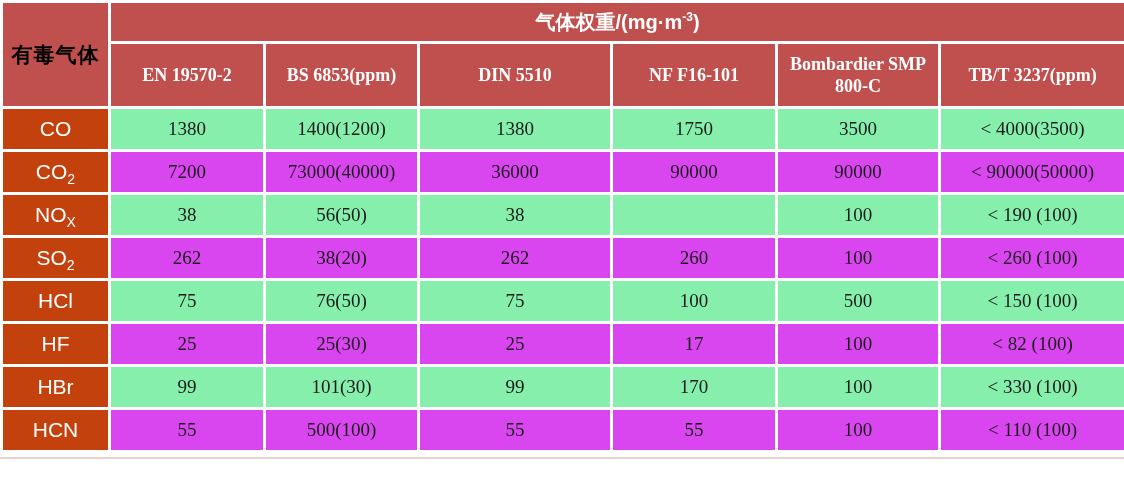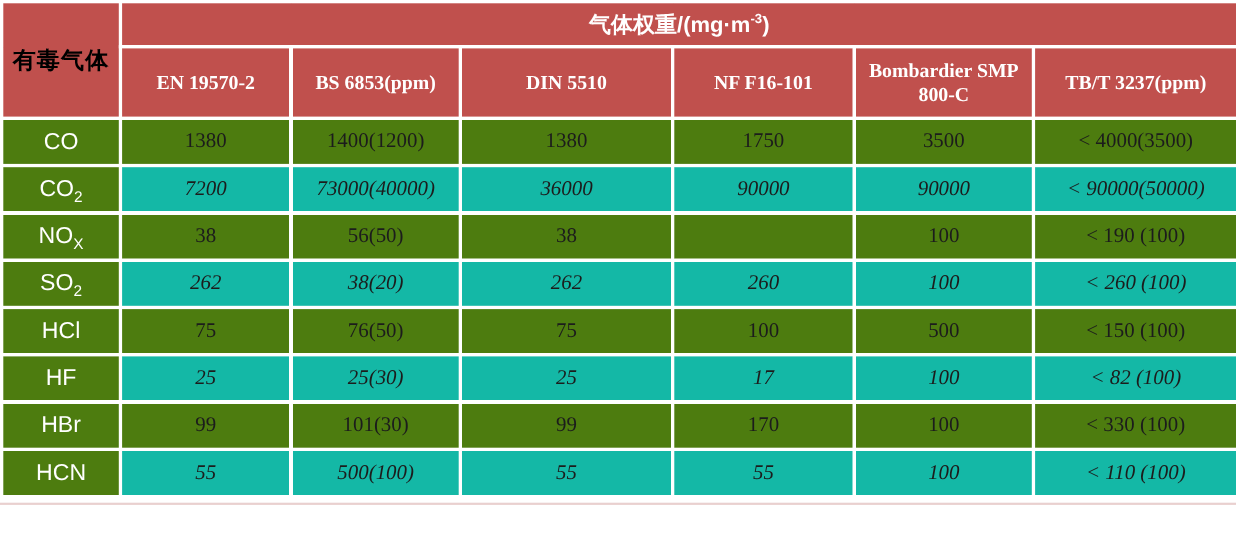--- a/index.html
+++ b/index.html
@@ -51,40 +51,40 @@
     font-size: 12px;
     vertical-align: super;
     line-height: 0;
   }
   .col-hdr-row th {
     height: 62px;
     line-height: 1.25;
   }
   
   .gas-label {
-    background: #4d7c0f;
+    background: #c2410c;
     color: #ffffff;
     font-family: "Liberation Sans", "DejaVu Sans", sans-serif;
     font-weight: normal;
     font-size: 21px;
   }
   .gas-label sub {
     font-size: 14px;
     vertical-align: sub;
     line-height: 0;
   }
   
   td.val {
     font-family: "Liberation Serif", "DejaVu Serif", serif;
     font-size: 19px;
     color: #1c1c1c;
     height: 40px;
   }
-  tr.band-light td.val { background: #4d7c0f; }
-  tr.band-dark  td.val { background: #14b8a6; font-style: italic; }
+  tr.band-light td.val { background: #86efac; }
+  tr.band-dark  td.val { background: #d946ef; }
   
   .bottom-rule {
     width: 1124px;
     height: 2px;
     background: #e9d0cf;
     margin-top: 4px;
   }
 </style>
 </head>
 <body>

